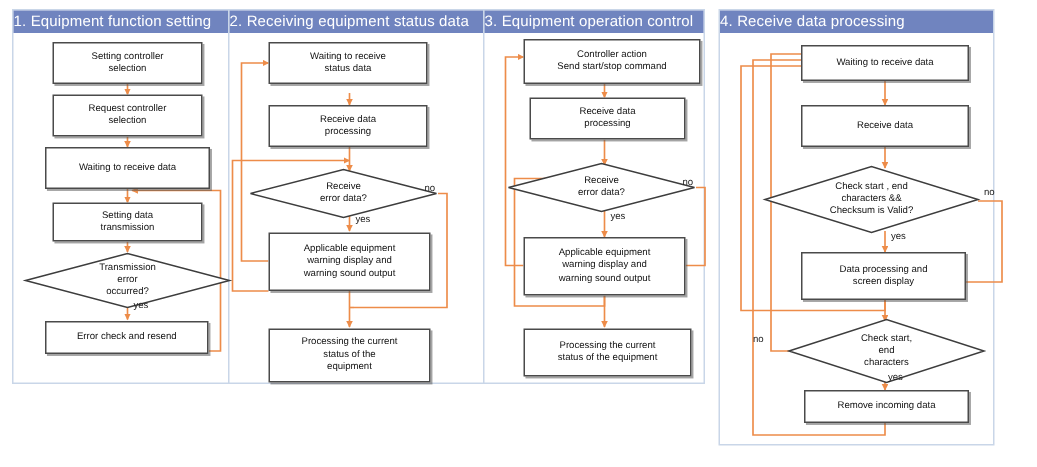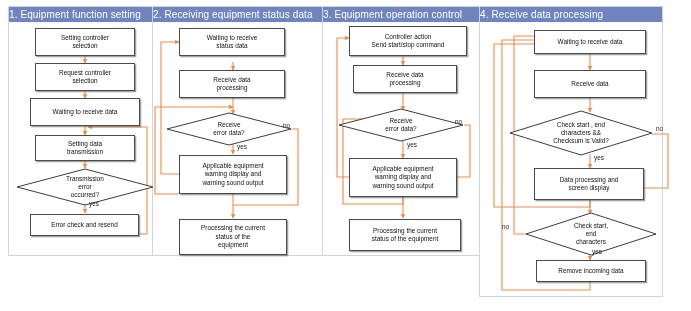--- a/index.html
+++ b/index.html
@@ -159,21 +159,21 @@
 
       <div class="nodebox shadow" style="left:26px;top:133px;width:108px;height:39px;">
         <span>Applicable equipment<br>warning display and<br>warning sound output</span>
       </div>
       <div class="nodebox shadow" style="left:26px;top:197px;width:108px;height:36px;">
         <span>Processing the current<br>status of the<br>equipment</span>
       </div>
     </div>
   </div>
 
-  <div class="panel" style="left:322px;top:6px;width:173px;height:250px;">
+  <div class="panel" style="left:322px;top:6px;width:148px;height:250px;">
     <div class="panel-header">3. Equipment operation control</div>
     <div class="panel-body">
 
       <svg class="flow" width="152" height="234">
         <defs>
           <marker id="ar3" markerWidth="5" markerHeight="5" refX="3.6" refY="2" orient="auto">
             <path d="M0,0 L4,2 L0,4 z" fill="#ED8C49"></path>
           </marker>
         </defs>
         <g stroke="#ED8C49" stroke-width="1.1" fill="none">

